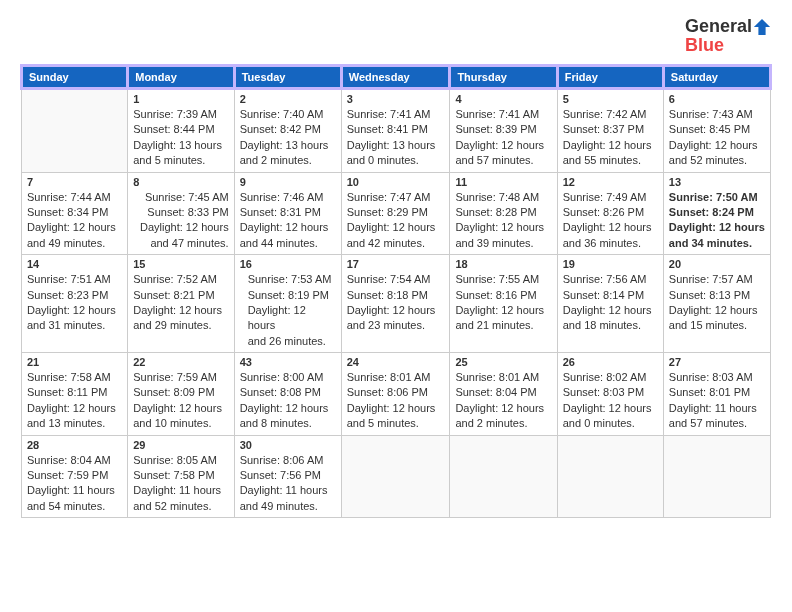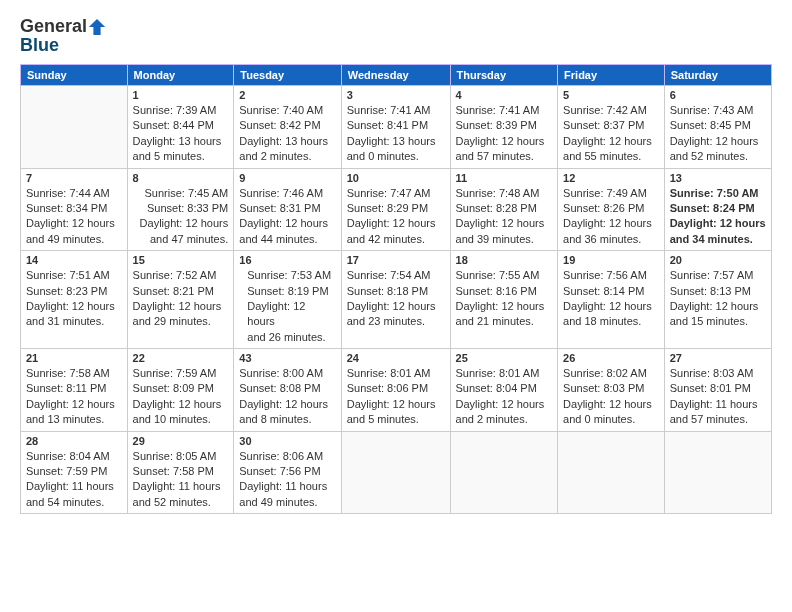--- a/index.html
+++ b/index.html
@@ -10,21 +10,21 @@
       background: #fff;
       overflow: hidden;
     }
     .page {
       width: 792px;
       height: 612px;
       padding: 16px 20px 10px 20px;
     }
     .header {
       display: flex;
-      justify-content: flex-start;
+      justify-content: flex-end;
       align-items: flex-start;
       margin-bottom: 8px;
     }
     .logo {
       display: flex;
       align-items: center;
     }
     .title-block {
       text-align: right;
     }
@@ -42,21 +42,21 @@
       border-collapse: collapse;
       font-size: 9.5px;
     }
     .calendar thead th {
       background: #1565c0;
       color: #fff;
       padding: 4px 6px;
       text-align: left;
       font-size: 11px;
       font-weight: bold;
-      border: 1px solid #c4b5fd;
+      border: 3px solid #c4b5fd;
     }
     .calendar tbody td {
       border: 1px solid #ccc;
       vertical-align: top;
       padding: 3px 5px;
       width: 113px;
       height: 82px;
     }
     .day-number {
       font-size: 11px;
@@ -83,21 +83,21 @@
 <div class="page">
   <div class="header">
     <div class="logo">
   <div>
     <div style="display:flex; align-items:center; font-size:18px; font-weight:bold;">
       <span style="color:#333;">General</span>
       <svg width="18" height="18" viewBox="0 0 20 20" style="margin: 0 1px;">
         <polygon points="10,1 19,10 14,10 14,19 6,19 6,10 1,10" fill="#1565c0"></polygon>
       </svg>
     </div>
-    <div style="color:#0c4a6e; font-size:18px; font-weight:bold; margin-top:-2px;">Blue</div>
+    <div style="color:#ef4444; font-size:18px; font-weight:bold; margin-top:-2px;">Blue</div>
   </div>
 </div>
     <div class="title-block">
       <div class="month-title"></div>
       <div class="location"></div>
     </div>
   </div>
 
   <table class="calendar">
     <thead>

